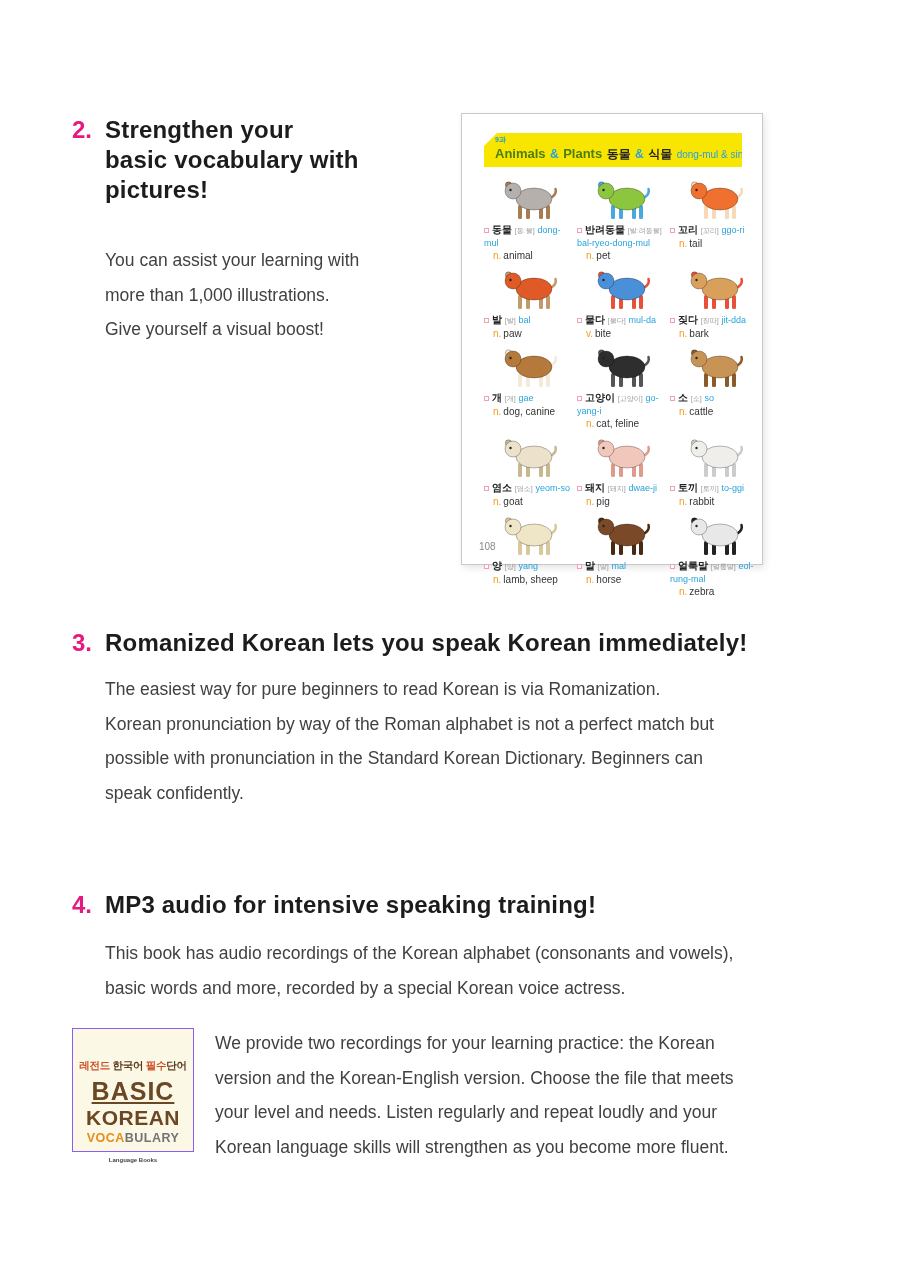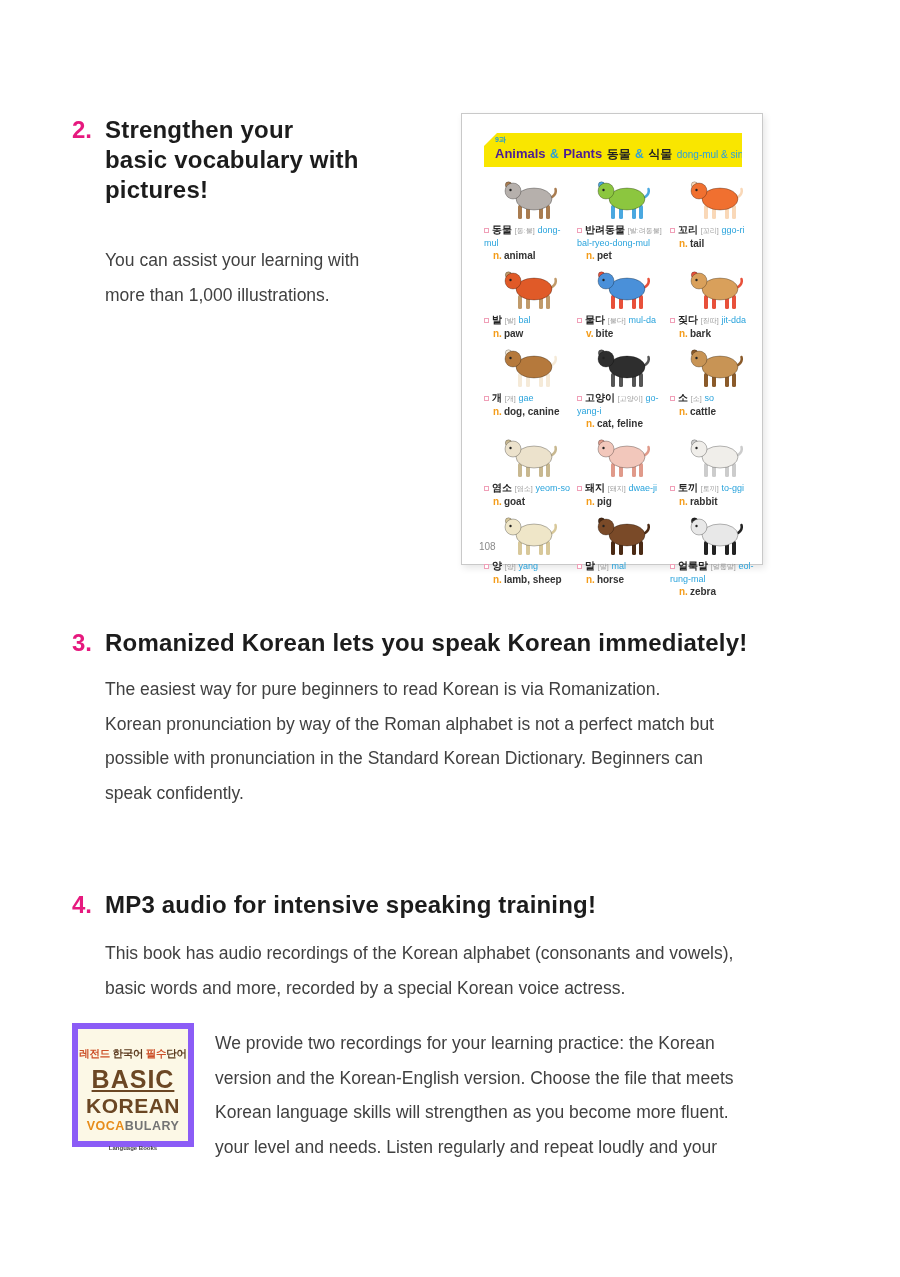--- a/index.html
+++ b/index.html
@@ -30,43 +30,43 @@
     position:absolute; left:461px; top:113px; width:302px; height:452px;
     background:#fff; border:1px solid #c9c9c9; box-shadow:2px 3px 7px rgba(0,0,0,.10);
   }
   .bp-banner {
     position:absolute; left:22px; right:20px; top:19px; height:34px;
     background:#f9e600; clip-path:polygon(13px 0, 100% 0, 100% 100%, 0 100%, 0 13px);
     padding:3px 0 0 11px; line-height:1.1;
   }
   .bp-unit { font-size:7px; font-weight:bold; color:#1d9ad6; display:block; }
   .bp-title { white-space:nowrap; }
-  .bp-title .en { font-size:13px; font-weight:bold; color:#4c1d95; }
+  .bp-title .en { font-size:13px; font-weight:bold; color:#4d7c0f; }
   .bp-title .ko { font-size:12px; font-weight:bold; color:#222; }
   .bp-title .amp { font-size:12px; font-weight:bold; color:#2aa0dc; }
   .bp-title .rm { font-size:10px; color:#2aa0dc; }
   .bp-grid {
     position:absolute; left:22px; right:12px; top:62px;
     display:grid; grid-template-columns:1fr 1fr 1fr; column-gap:3px; row-gap:4px;
   }
   .bp-cell { width:90px; }
   .bp-art { height:46px; display:flex; align-items:flex-end; justify-content:center; margin-bottom:2px; }
   .bp-l1 { font-size:10px; line-height:12px; color:#222; }
   .bp-box { display:inline-block; width:5px; height:5px; border:1px solid #f0a0b8; margin-right:3px; background:#fff; }
   .bp-ko { font-weight:bold; color:#222; font-size:10px; }
   .bp-br { font-size:7px; color:#999; }
   .bp-rm { font-size:9px; color:#29a3dc; }
-  .bp-l2 { font-size:10px; line-height:12px; padding-left:9px; margin-top:1px; color:#333;font-weight:bold; }
+  .bp-l2 { font-size:10px; line-height:12px; padding-left:9px; margin-top:1px; color:#333; }
   .bp-pos { color:#f49c19; margin-right:2px; }
   .bp-pagenum { position:absolute; left:17px; bottom:12px; font-size:10px; color:#8a8a8a; }
 
   
   .cover {
-    flex:0 0 122px; height:124px; 
-    background:#fcf8e6; border:6px solid #8b5cf6; text-align:center; padding-top:18px;
+    flex:0 0 122px; height:124px; margin-top:5px;
+    background:#fcf8e6; border:1px solid #8b5cf6; text-align:center; padding-top:30px;
   }
   .cv-top { font-size:10.5px; font-weight:bold; letter-spacing:-.3px; }
   .cv-red { color:#cc4f28; }
   .cv-brown { color:#5b3a1e; }
   .cv-basic { font-size:25px; font-weight:800; color:#6b4724; letter-spacing:1px; line-height:1.15; margin-top:4px;text-decoration:underline; }
   .cv-korean { font-size:21px; font-weight:800; color:#6b4724; letter-spacing:.5px; line-height:1.15; }
   .cv-voca { font-size:12.5px; font-weight:800; letter-spacing:.5px; line-height:1.3; }
   .cv-voca .o { color:#e78c1a; }
   .cv-voca .g { color:#737373; }
   .cv-pub { font-size:6px; font-weight:bold; color:#444; margin-top:11px; }
@@ -84,20 +84,21 @@
 
       <div>Strengthen your</div>
           <div>basic vocabulary with</div>
           <div>pictures!</div>
         </div>
     </div>
     <div class="bodyblock">
 
     <div class="bline">You can assist your learning with</div>
         <div class="bline">more than 1,000 illustrations.</div>
+        <div class="bline">Give yourself a visual boost!</div>
       </div>
   </div>
 
   <div class="book-figure">
     <div class="bp-banner">
       <span class="bp-unit">9과</span>
       <span class="bp-title">
         <span class="en">Animals</span>
         <span class="amp">&amp;</span>
         <span class="en">Plants</span>
@@ -511,18 +512,18 @@
       <div class="cv-korean">KOREAN</div>
       <div class="cv-voca">
         <span class="o">VOCA</span><span class="g">BULARY</span>
       </div>
       <div class="cv-pub">Language Books</div>
     </div>
     <div class="bottom-text">
 
     <div class="bline">We provide two recordings for your learning practice: the Korean</div>
         <div class="bline">version and the Korean-English version. Choose the file that meets</div>
+        <div class="bline">your level and needs. Listen regularly and repeat loudly and your</div>
         <div class="bline">Korean language skills will strengthen as you become more fluent.</div>
-        <div class="bline">your level and needs. Listen regularly and repeat loudly and your</div>
       </div>
   </div>
 
 </div>
 
 </body></html>

